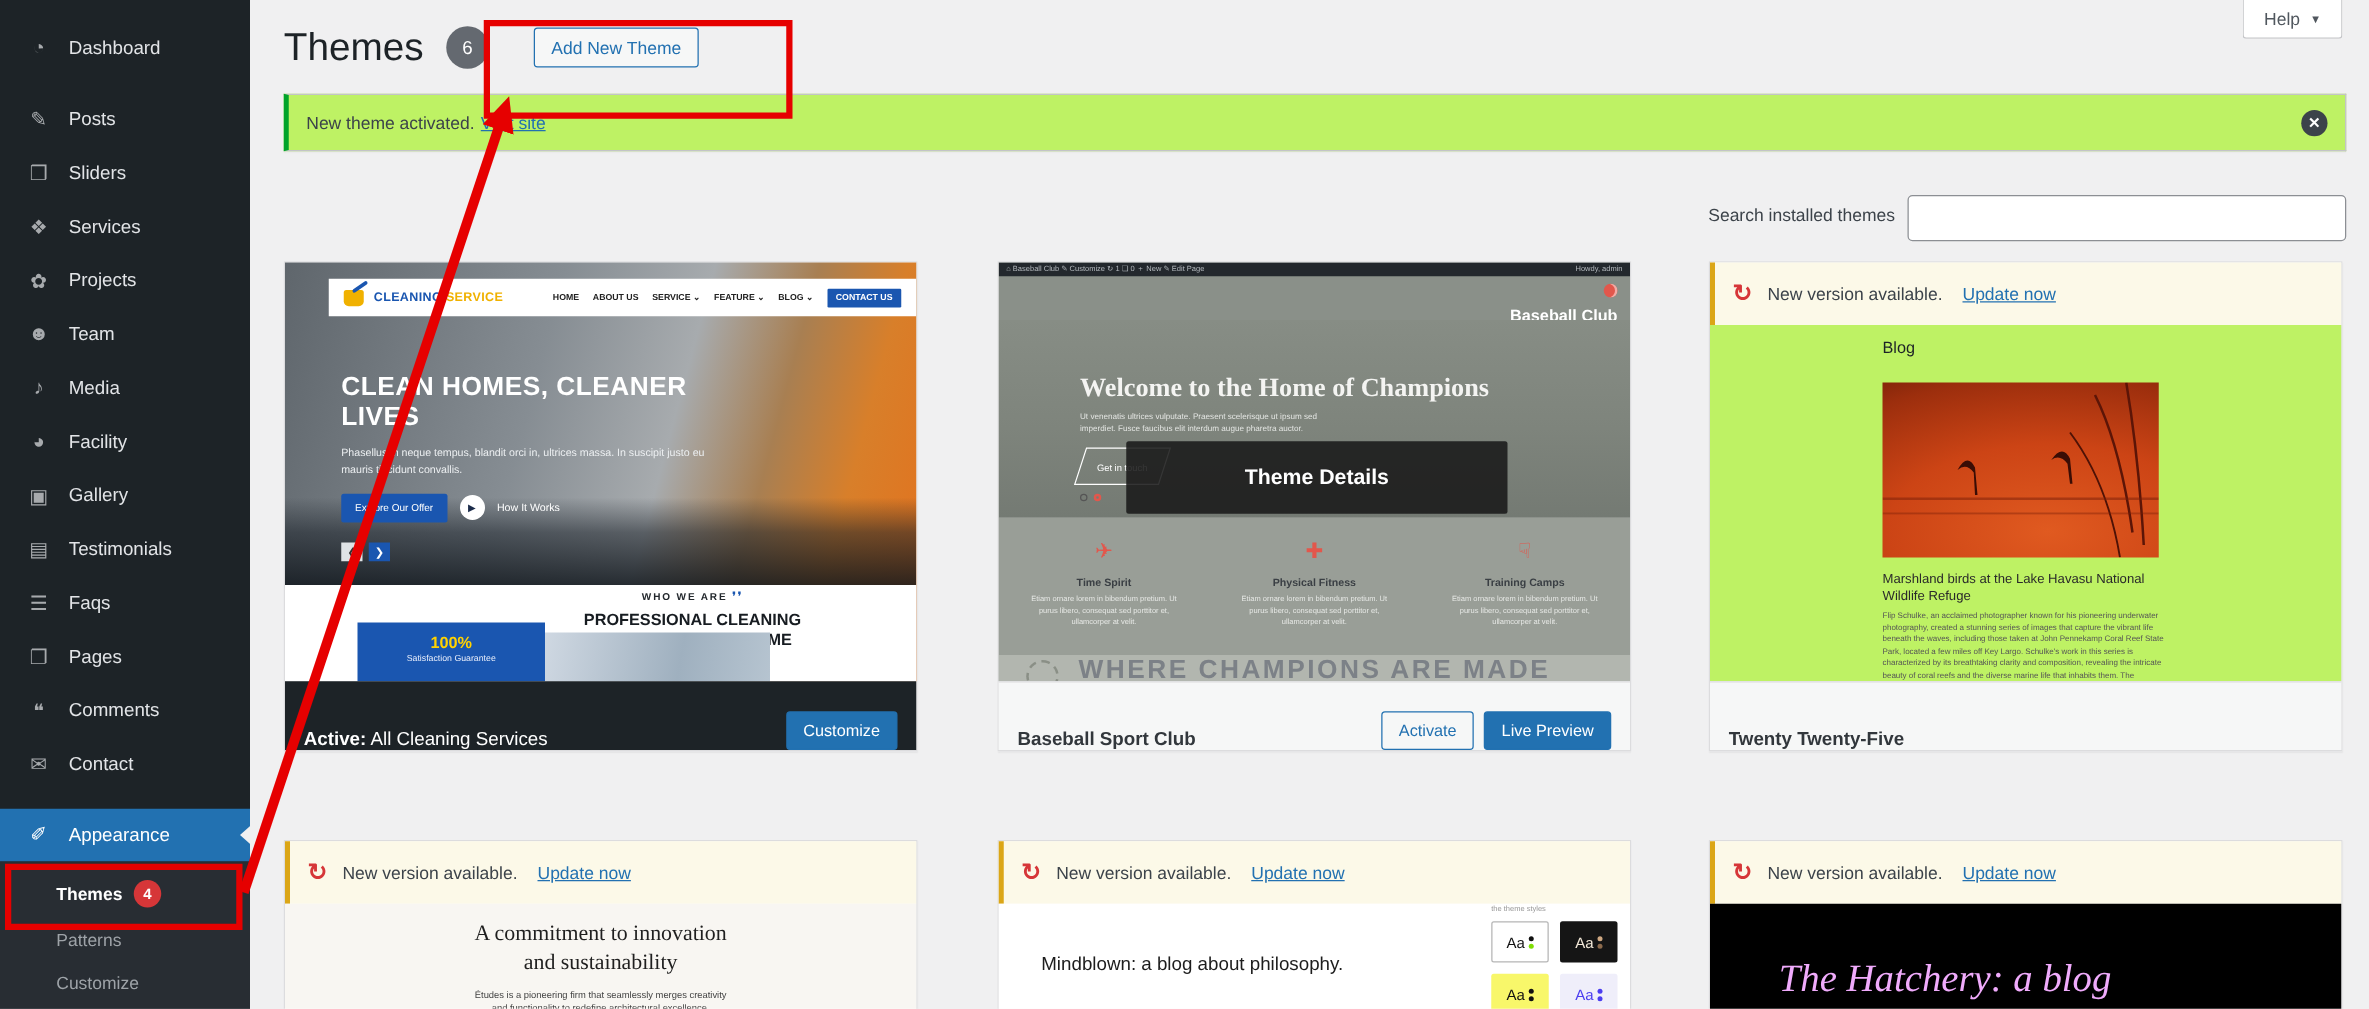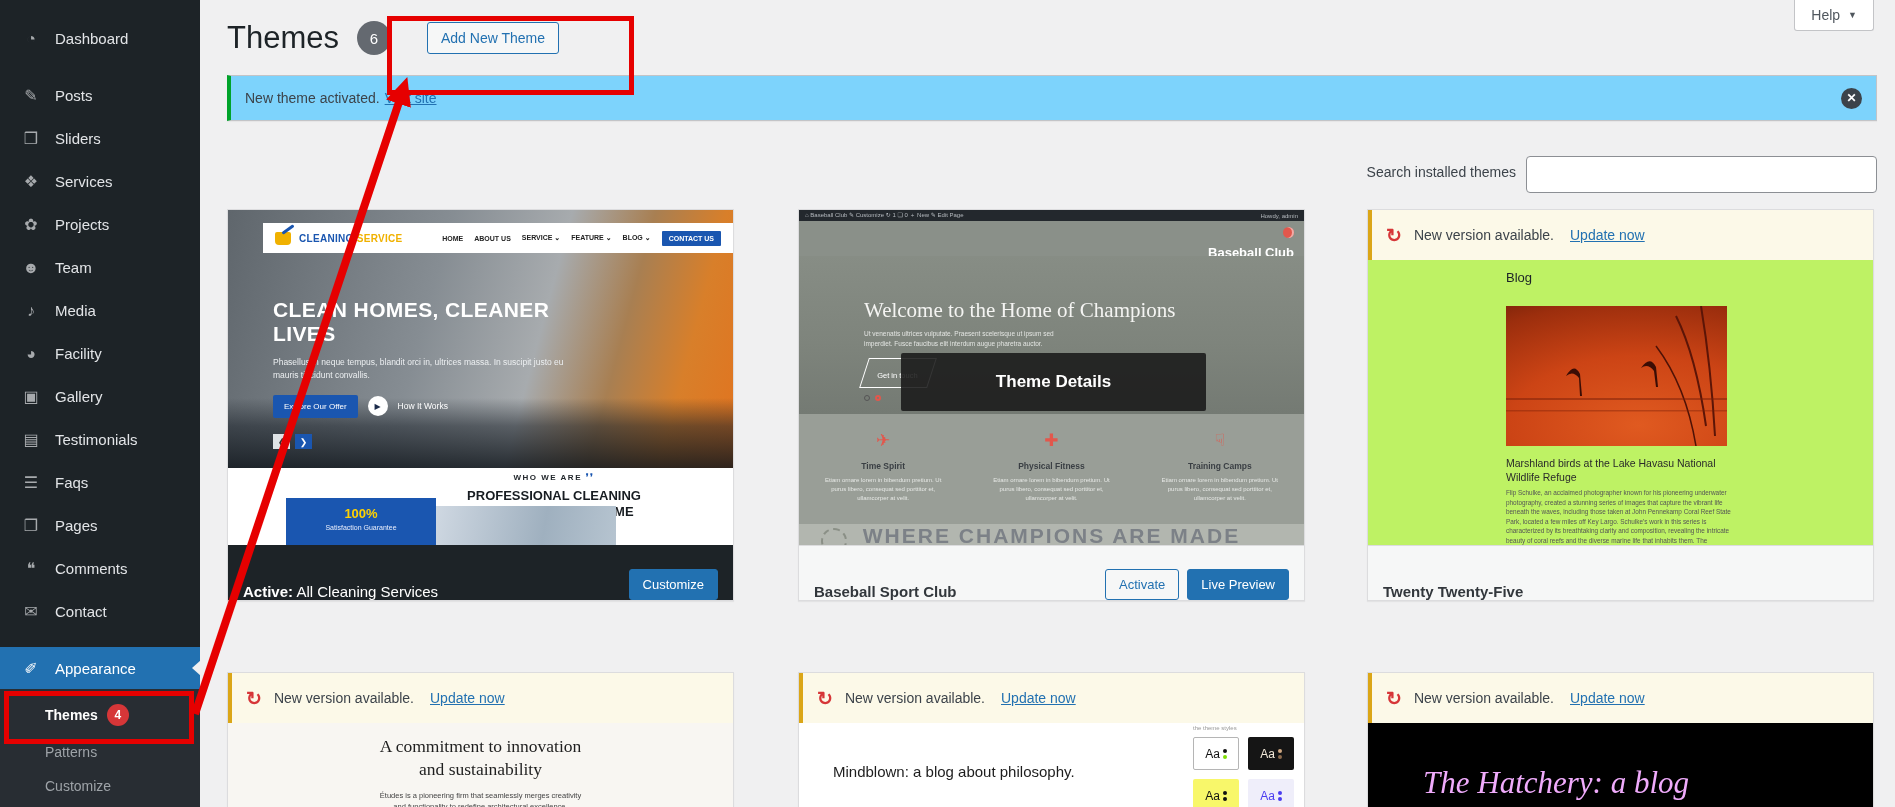--- a/index.html
+++ b/index.html
@@ -33,21 +33,21 @@
   .count-badge{display:inline-flex;align-items:center;justify-content:center;min-width:22px;height:22px;border-radius:50%;background:var(--danger);color:#fff;font-size:12px;font-weight:bold;}
 
   
   .help-tab{position:absolute;top:0;right:21px;background:#fff;border:1px solid #c3c4c7;border-top:none;border-radius:0 0 3px 3px;padding:7px 16px;font-size:14px;color:#50575e;display:flex;gap:8px;align-items:center;cursor:pointer;}
   .help-tab .caret{font-size:9px;color:#50575e;}
   .header-row{position:absolute;left:227px;top:20px;display:flex;align-items:center;gap:14px;z-index:2;}
   .page-title{font-size:31px;font-weight:400;color:#1d2327;}
   .theme-count{display:inline-flex;align-items:center;justify-content:center;width:34px;height:34px;border-radius:50%;background:#646970;color:#fff;font-size:15px;margin-left:4px;}
   .add-new-btn{margin-left:22px;background:#f6f7f7;border:1px solid var(--accent);color:var(--accent);font-size:14px;padding:7px 13px;border-radius:3px;cursor:pointer;font-family:inherit;}
 
-  .notice{position:absolute;left:227px;top:75px;width:1650px;height:46px;background:#7dd3fc;border:1px solid #c3c4c7;border-left:4px solid var(--success);display:flex;align-items:center;padding:0 14px;font-size:14px;color:#3c434a;box-shadow:0 1px 1px rgba(0,0,0,.04);}
+  .notice{position:absolute;left:227px;top:75px;width:1650px;height:46px;background:#bef264;border:1px solid #c3c4c7;border-left:4px solid var(--success);display:flex;align-items:center;padding:0 14px;font-size:14px;color:#3c434a;box-shadow:0 1px 1px rgba(0,0,0,.04);}
   .notice a{color:var(--accent);margin-left:5px;}
   .dismiss{margin-left:auto;width:21px;height:21px;border-radius:50%;background:#3c434a;color:#fff;display:flex;align-items:center;justify-content:center;font-size:12px;font-weight:bold;cursor:pointer;}
 
   .search-label{position:absolute;top:164px;left:1348px;width:168px;text-align:right;font-size:14px;color:#3c434a;}
   .search-input{position:absolute;top:156px;left:1526px;width:351px;height:37px;border:1px solid #8c8f94;border-radius:4px;background:#fff;font-size:14px;padding:0 10px;font-family:inherit;}
 
   
   .card{position:absolute;width:507px;background:#fff;border:1px solid var(--card-border);box-shadow:0 1px 1px rgba(0,0,0,.05);}
   .card-footer{position:absolute;left:0;right:0;bottom:0;height:55px;background:#f6f7f7;border-top:1px solid var(--card-border);display:flex;align-items:flex-end;padding:0 15px;}
   .theme-name{font-size:15px;font-weight:bold;color:#32373c;}
@@ -99,21 +99,21 @@
   #card-baseball{left:798px;top:209px;height:392px;}
   .bb-preview{position:absolute;inset:0 0 55px 0;overflow:hidden;background:#8a9089;}
   .bb-adminbar{height:11px;background:#23282d;display:flex;align-items:center;justify-content:space-between;padding:0 6px;font-size:6px;color:#b4b9be;}
   .bb-header{display:flex;align-items:flex-end;padding:6px 10px 0 42px;gap:7px;flex-direction:column;}
   .bb-ball{width:11px;height:11px;border-radius:50%;background:#e2574c;box-shadow:inset -2px 0 0 rgba(255,255,255,.5);flex:0 0 11px;}
   .bb-logo{color:#fff;font-weight:bold;font-size:13px;}
   .bb-nav{margin-left:auto;display:flex;align-items:center;gap:10px;border:1px solid #cfd4d8;transform:skewX(-18deg);padding:7px 14px;}
   .bb-nav span{transform:skewX(18deg);font-size:6.6px;color:#fff;font-weight:bold;white-space:nowrap;}
   .bb-nav .phone{color:#ff8a80;}
   .bb-hero{position:absolute;left:0;right:0;top:46px;height:158px;background:linear-gradient(180deg,#878d85 0%,#7e847c 55%,#747a73 100%);}
-  .bb-hero h2{font-family:"Liberation Serif",serif;color:#f4f4f2;font-size:21px;line-height:1.2;padding:42px 0 0 65px;font-weight:normal;}
+  .bb-hero h2{font-family:"Liberation Serif",serif;color:#f4f4f2;font-size:21px;line-height:1.2;padding:42px 0 0 65px;font-weight:bold;}
   .bb-hero p{font-size:6.5px;color:#e3e5e2;width:220px;margin:6px 0 0 65px;line-height:1.5;}
   .bb-cta{display:inline-block;margin:9px 0 0 65px;border:1px solid #fff;transform:skewX(-18deg);padding:5px 13px;}
   .bb-cta span{display:inline-block;transform:skewX(18deg);color:#fff;font-size:7.5px;}
   .bb-dots{margin:7px 0 0 65px;display:flex;gap:5px;align-items:center;}
   .dot{width:6px;height:6px;border-radius:50%;border:1px solid #555;}
   .dot.on{border:2px solid #e2574c;}
   .bb-features{position:absolute;left:0;right:0;top:204px;height:110px;background:#999e97;display:flex;}
   .bb-feature{flex:1;text-align:center;padding-top:16px;}
   .bb-feature .fi{color:#e2574c;font-size:17px;}
   .bb-feature h4{font-size:8.5px;color:#3a3f44;margin-top:10px;}

